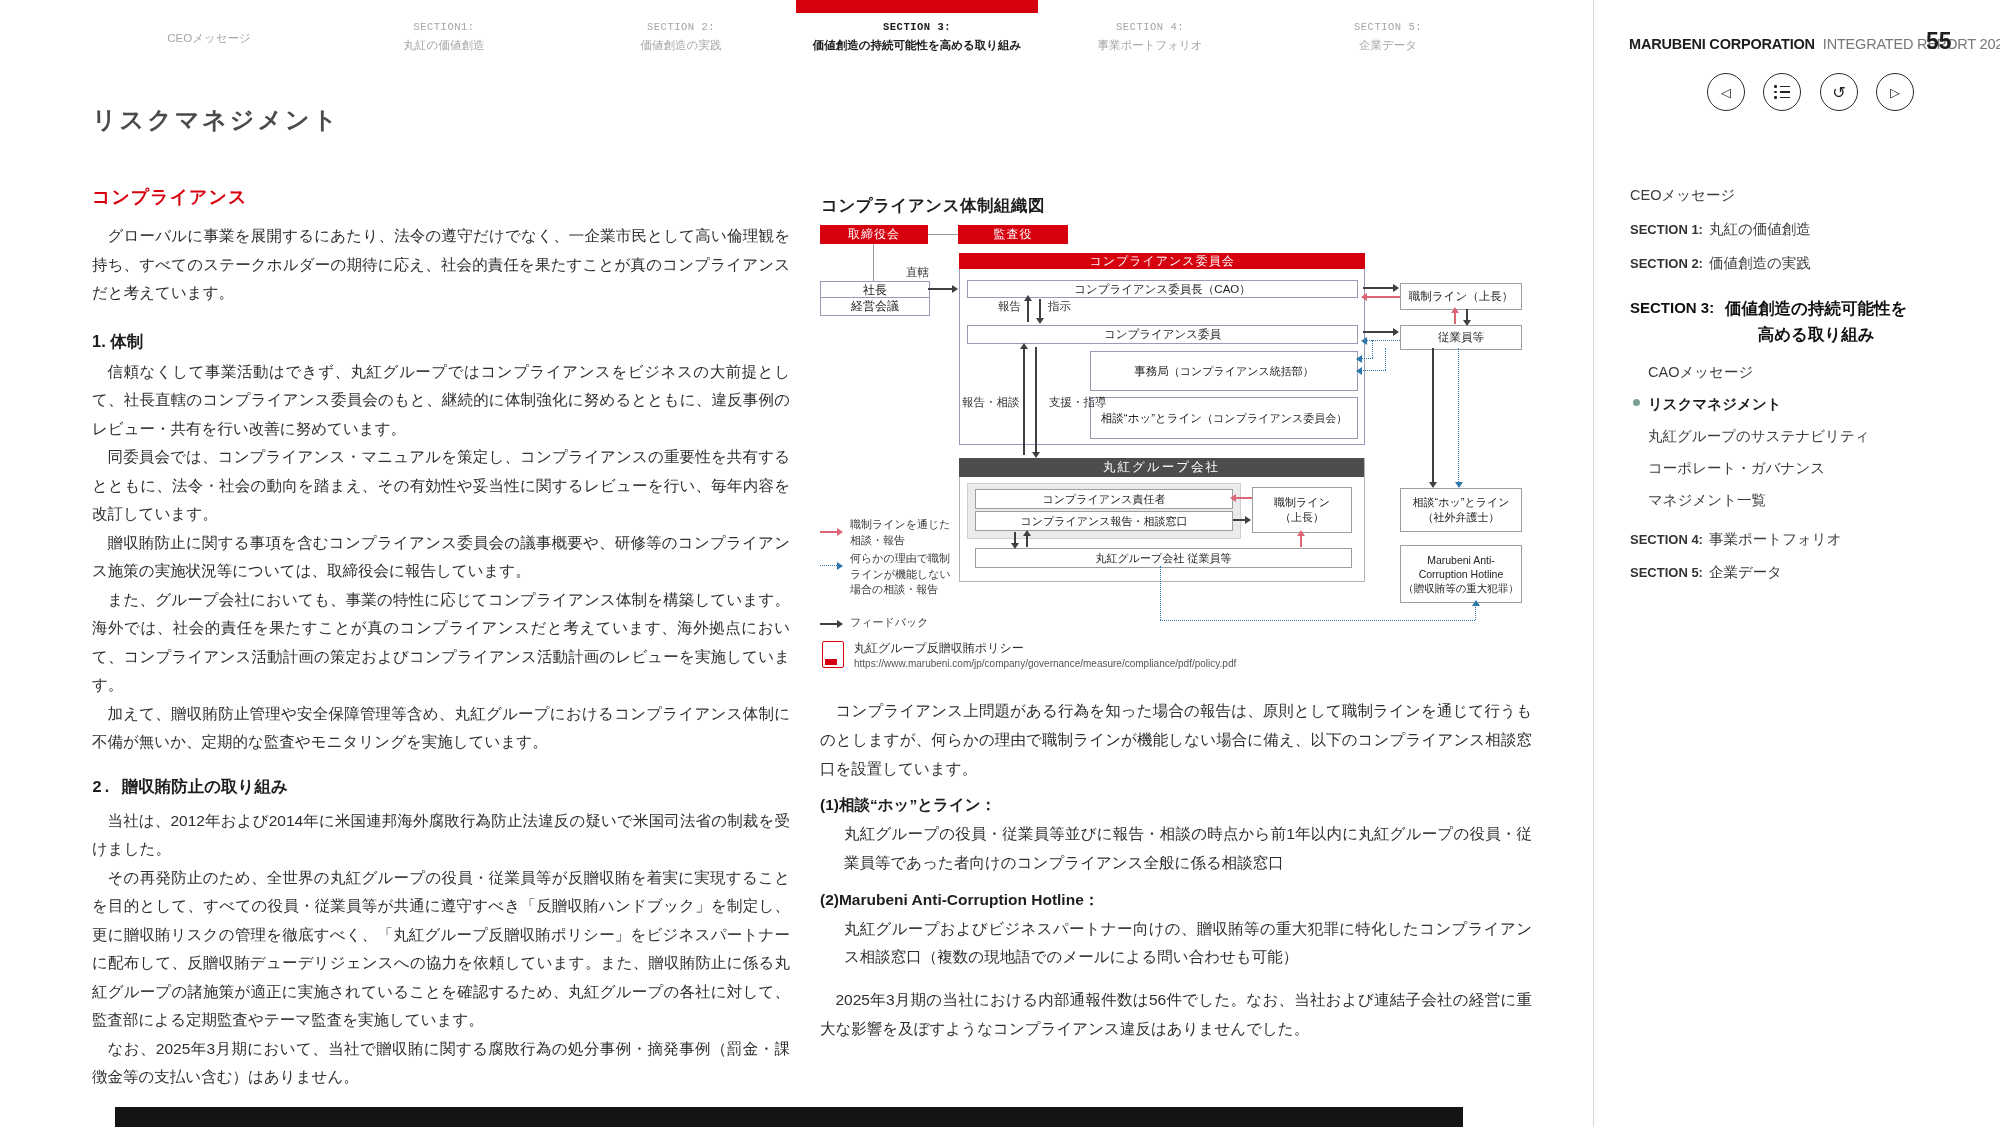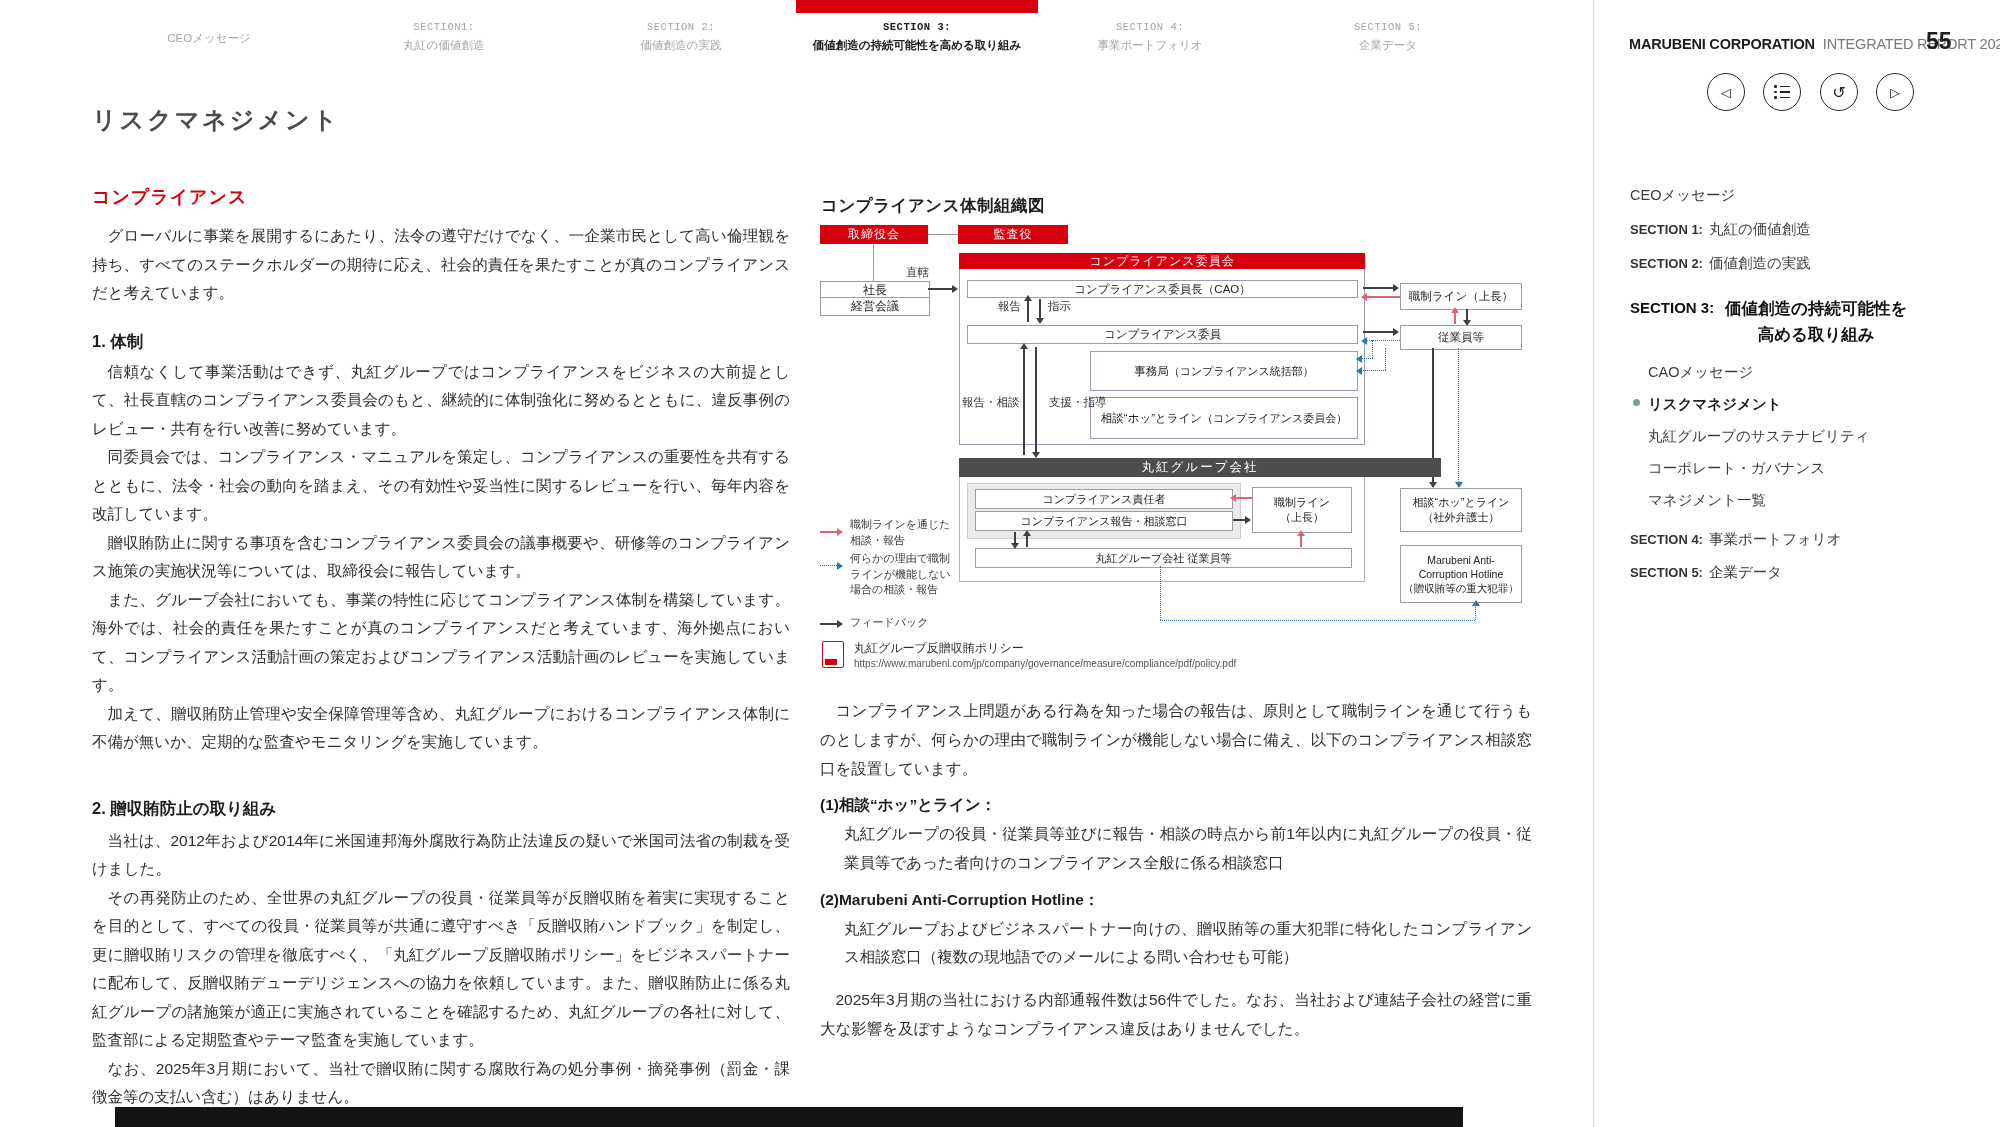--- a/index.html
+++ b/index.html
@@ -11,21 +11,21 @@
   .nav-l1{font-size:10.5px;letter-spacing:.5px;line-height:18px;font-family:Liberation Mono, monospace;}
   .nav-l2{font-size:11.5px;line-height:18px;}
   .nav-l2.single{margin-top:11px;}
   .nav-item.active{color:#1a1a1a;font-weight:bold;}
   
   .page-title{position:absolute;left:92px;top:104px;font-size:24px;font-weight:bold;color:#4a4a4a;letter-spacing:3px;}
   .leftcol{position:absolute;left:92px;top:186px;width:698px;font-size:15.5px;line-height:28.5px;color:#2f2f2f;text-align:justify;}
   .leftcol .red-head{font-size:18px;font-weight:bold;color:#d7000f;line-height:22px;margin:0 0 14px 0;letter-spacing:1px;}
   .leftcol p{margin:0;text-indent:1em;}
   .leftcol h3{font-size:16.5px;line-height:22px;margin:22px 0 6px 0;color:#1d1d1d;}
-  .leftcol h3.h2x{margin-top:40px;margin-bottom:8px;}
+  .leftcol h3.h2x{margin-top:20px;margin-bottom:8px;font-family:Liberation Mono, monospace;}
   
   .diagram{position:absolute;left:820px;top:195px;width:712px;height:492px;}
   .dg-title{position:absolute;left:1px;top:0;font-size:16.5px;font-weight:bold;color:#1d1d1d;letter-spacing:.5px;}
   .rbox{position:absolute;background:#d7000f;color:#fff;display:flex;align-items:center;justify-content:center;font-size:12px;letter-spacing:1px;}
   .obox{position:absolute;background:#fff;border:1px solid #9a9ab8;display:flex;align-items:center;justify-content:center;font-size:11.5px;color:#222;text-align:center;line-height:1.3;}
   .obox.col{flex-direction:row;}
   .gbox{position:absolute;background:#fff;border:1px solid #9e9e9e;display:flex;align-items:center;justify-content:center;font-size:11px;color:#222;text-align:center;line-height:1.35;}
   .gbox.col{flex-direction:column;}
   .cframe{position:absolute;border:1px solid #9a9ab8;}
   .gframe{position:absolute;border:1px solid #b3b3b3;}
@@ -194,21 +194,21 @@
     <i class="dv" style="left:565px;top:153px;height:22px"></i>
     <i class="dh" style="left:541px;top:175px;width:25px"></i>
     <i class="ah bl l" style="left:536px;top:172px"></i>
 
     <i class="ln" style="left:612px;top:153px;width:1.5px;height:137px"></i>
     <i class="ah d" style="left:608.5px;top:287px"></i>
     <i class="dv" style="left:638px;top:153px;height:136px"></i>
     <i class="ah bl d" style="left:634.5px;top:287px"></i>
 
     <div class="gframe" style="left:139px;top:263px;width:404px;height:122px"></div>
-    <div class="dkbn" style="left:139px;top:263px;width:482px;height:19px">丸紅グループ会社</div>
+    <div class="dkbn" style="left:139px;top:263px;width:405px;height:19px">丸紅グループ会社</div>
     <div class="panel" style="left:147px;top:288px;width:272px;height:54px"></div>
     <div class="gbox" style="left:155px;top:294px;width:256px;height:18px">コンプライアンス責任者</div>
     <div class="gbox" style="left:155px;top:316px;width:256px;height:18px">コンプライアンス報告・相談窓口</div>
     <div class="gbox col" style="left:432px;top:292px;width:98px;height:44px">
       <span>職制ライン</span>
       <span>（上長）</span>
     </div>
     <i class="ln pink" style="left:416px;top:302px;width:16px;height:1.5px"></i>
     <i class="ah pk l" style="left:410px;top:299px"></i>
     <i class="ln" style="left:413px;top:324px;width:14px;height:1.5px"></i>

